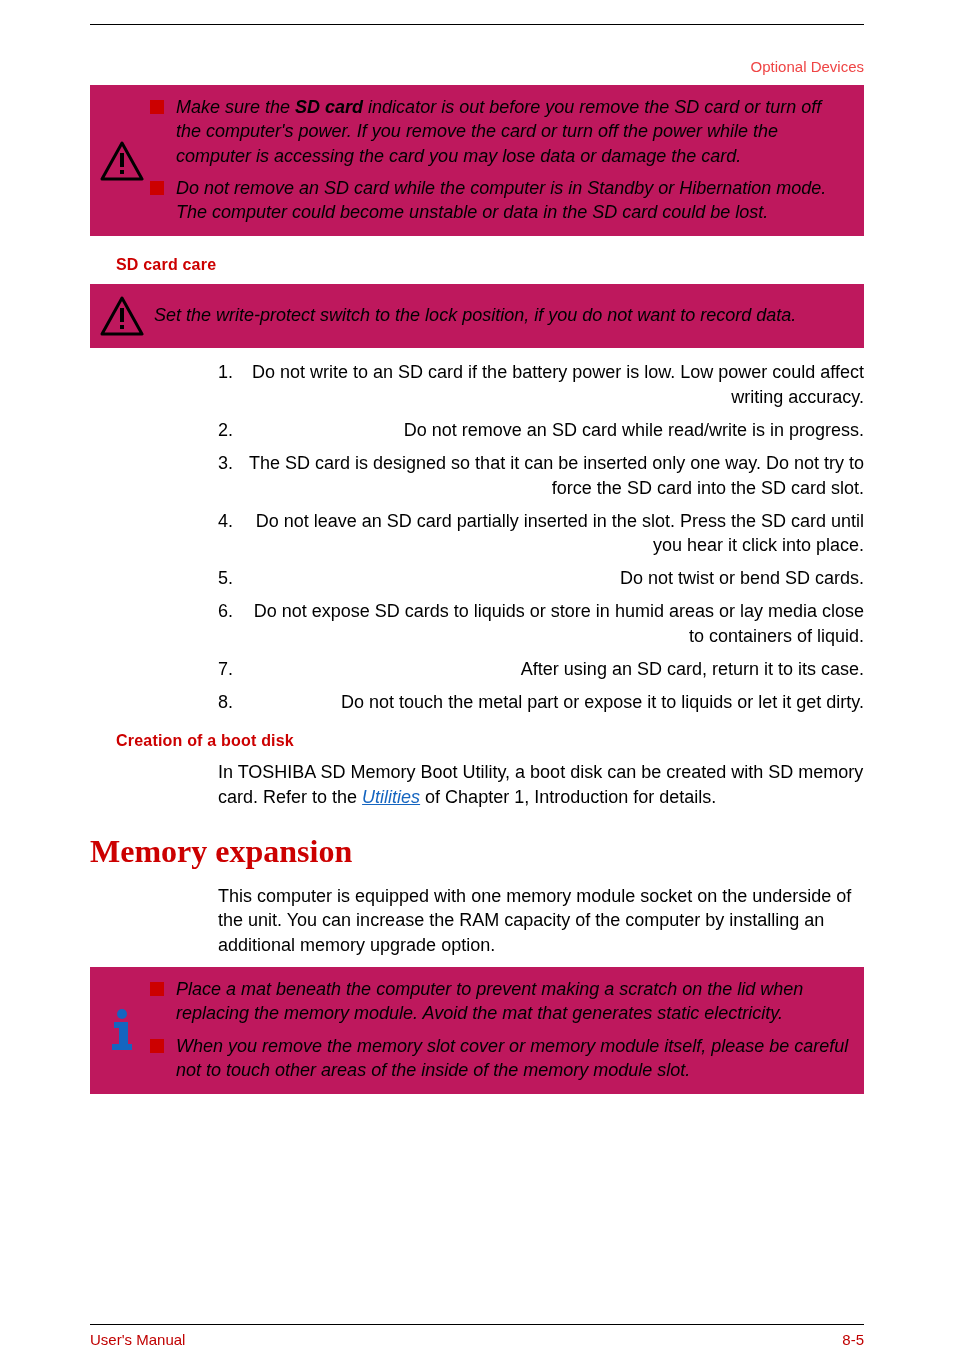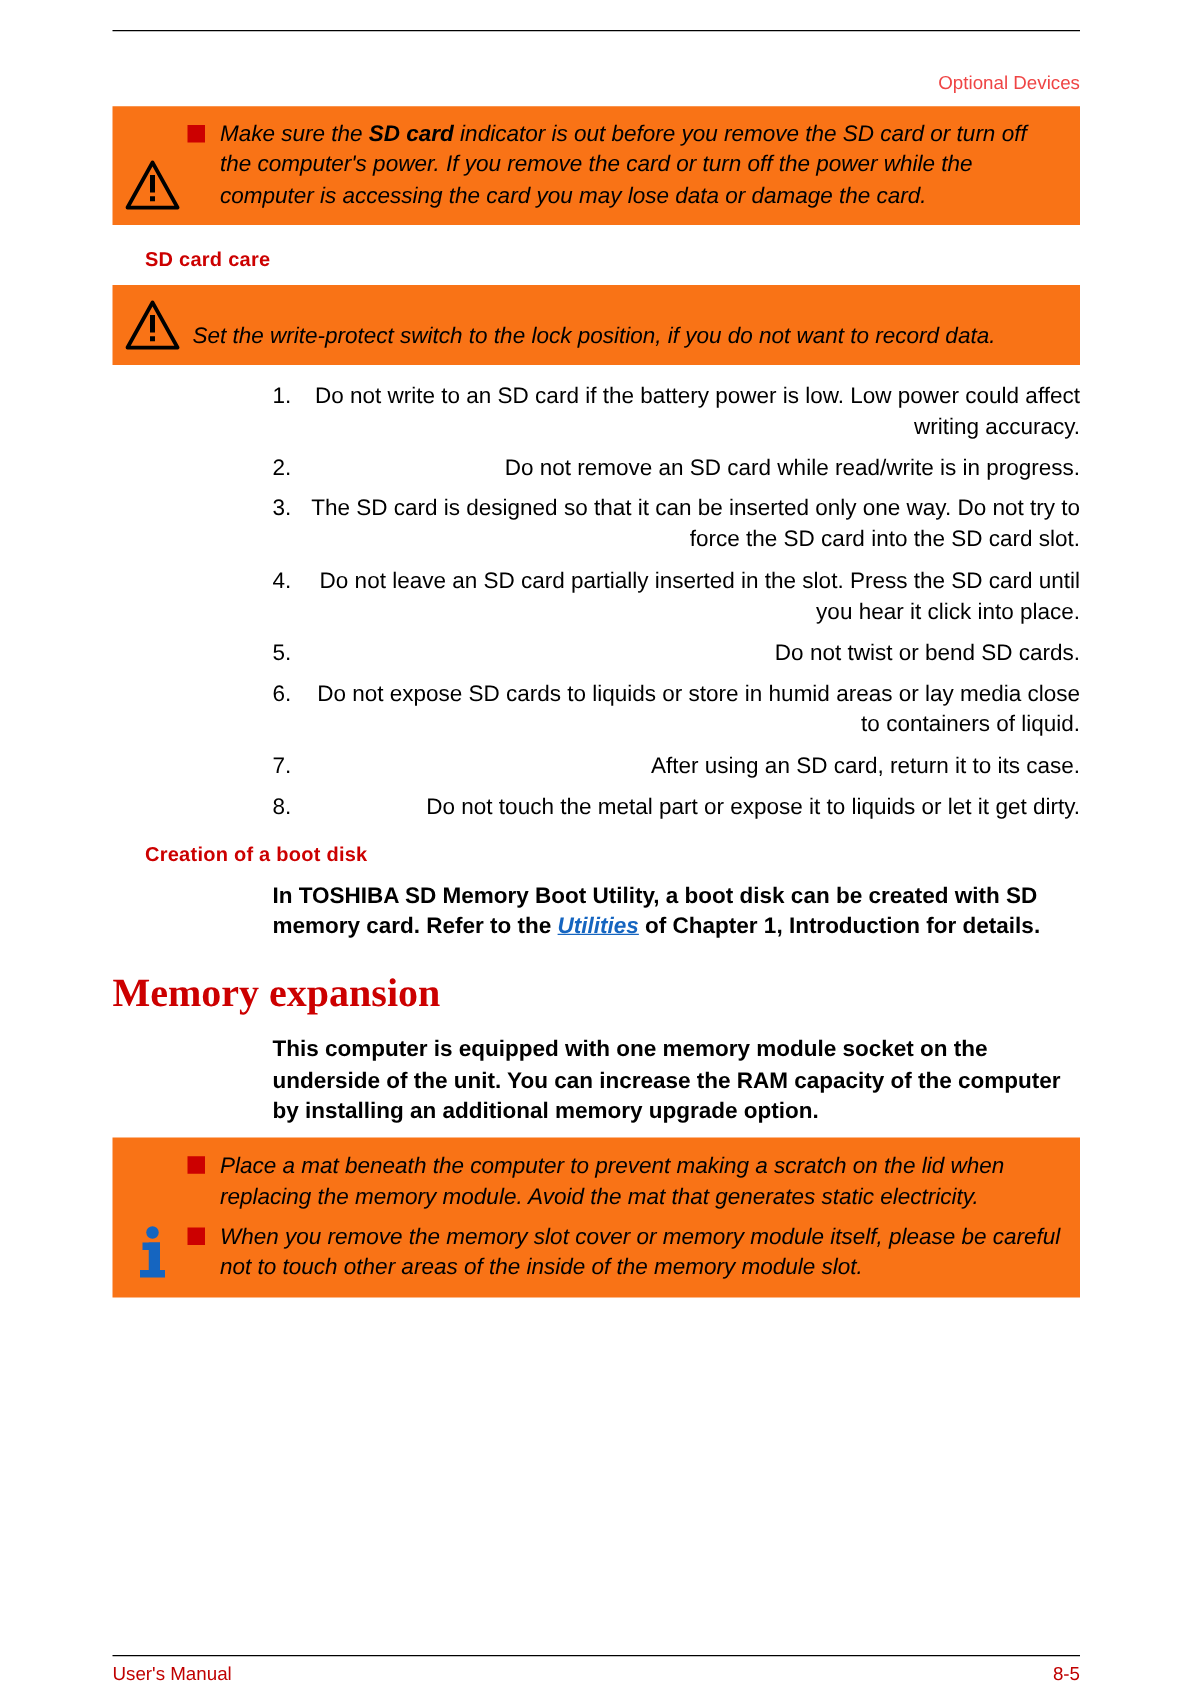--- a/index.html
+++ b/index.html
@@ -1,31 +1,31 @@
 <!DOCTYPE html>
 <html><head>
 <meta charset="utf-8">
 <style>
   * { margin: 0; padding: 0; box-sizing: border-box; }
   html, body { width: 954px; height: 1352px; background: #fff; font-family: Arial, Helvetica, sans-serif; color: #000; }
   .page { width: 954px; height: 1352px; position: relative; padding: 0 90px 0 90px; }
   .top-rule { border-top: 1.5px solid #000; margin-top: 24px; }
   .header-right { position: absolute; top: 34px; right: 90px; font-size: 15px; color: #ef4444; }
   .content { padding-top: 60px; }
-  .note-box { background: #f97316; padding: 10px 14px 12px 4px; margin-left: 0; display: flex; align-items: flex-end; margin-bottom: 20px; }
+  .note-box { background: #be185d; padding: 10px 14px 12px 4px; margin-left: 0; display: flex; align-items: center; margin-bottom: 20px; }
   .note-icon-col { width: 56px; flex: 0 0 56px; display: flex; justify-content: center; align-items: flex-start; padding-top: 2px; }
   .note-body { flex: 1; font-size: 18px; font-style: italic; line-height: 1.35; }
   .note-body .bullet-row { display: flex; align-items: flex-start; margin-bottom: 8px; }
   .note-body .bullet-row:last-child { margin-bottom: 0; }
   .red-sq { width: 14px; height: 14px; background: #cc0000; flex: 0 0 14px; margin-top: 5px; margin-right: 12px; }
   .note-body b { font-style: italic; font-weight: bold; }
   .warn-tri { }
   h2.sec { color: #cc0000; font-weight: 800; font-size: 16px; margin: 12px 0 10px 26px; font-family: Arial, sans-serif; letter-spacing: 0.2px; }
   h1.mainsec { color: #cc0000; font-weight: 800; font-size: 32px; margin: 24px 0 14px 0; font-family: Liberation Serif, serif; }
-  .body-para { font-size: 18px; line-height: 1.35; margin-left: 128px; margin-bottom: 10px; font-weight: bold; }
+  .body-para { font-size: 18px; line-height: 1.35; margin-left: 128px; margin-bottom: 10px; }
   ol.numlist { list-style: none; margin-left: 128px; font-size: 18px; line-height: 1.38; }
   ol.numlist li { display: flex; margin-bottom: 8px; }
   ol.numlist li .num { flex: 0 0 30px; }
   ol.numlist li .txt { flex: 1; text-align: right; }
   .link { color: #1565c0; font-style: italic; }
   .footer { position: absolute; bottom: 28px; left: 90px; right: 90px; }
   .footer-rule { border-top: 1px solid #000; }
   .footer-row { display: flex; justify-content: space-between; font-size: 15px; color: #c00000; padding-top: 6px; text-align: center; }
   .info-icon { }
 </style>
@@ -45,20 +45,24 @@
           <rect x="20" y="12" width="4" height="14" fill="#000"></rect>
           <rect x="20" y="29" width="4" height="4" fill="#000"></rect>
         </svg>
       </div>
       <div class="note-body">
         <div class="bullet-row">
           <div class="red-sq"></div>
           <div>
             <span>Make sure the </span><b>SD card</b><span> indicator is out before you remove the SD card or turn off the computer's power. If you remove the card or turn off the power while the computer is accessing the card you may lose data or damage the card.</span>
           </div>
+        </div>
+        <div class="bullet-row">
+          <div class="red-sq"></div>
+          <div>Do not remove an SD card while the computer is in Standby or Hibernation mode. The computer could become unstable or data in the SD card could be lost.</div>
         </div>
       </div>
     </div>
 
     <h2 class="sec">SD card care</h2>
 
     <div class="note-box" style="margin-bottom:12px;">
       <div class="note-icon-col">
         <svg class="warn-tri" width="44" height="40" viewBox="0 0 44 40">
           <polygon points="22,2 42,38 2,38" fill="none" stroke="#000" stroke-width="3" stroke-linejoin="round"></polygon>

